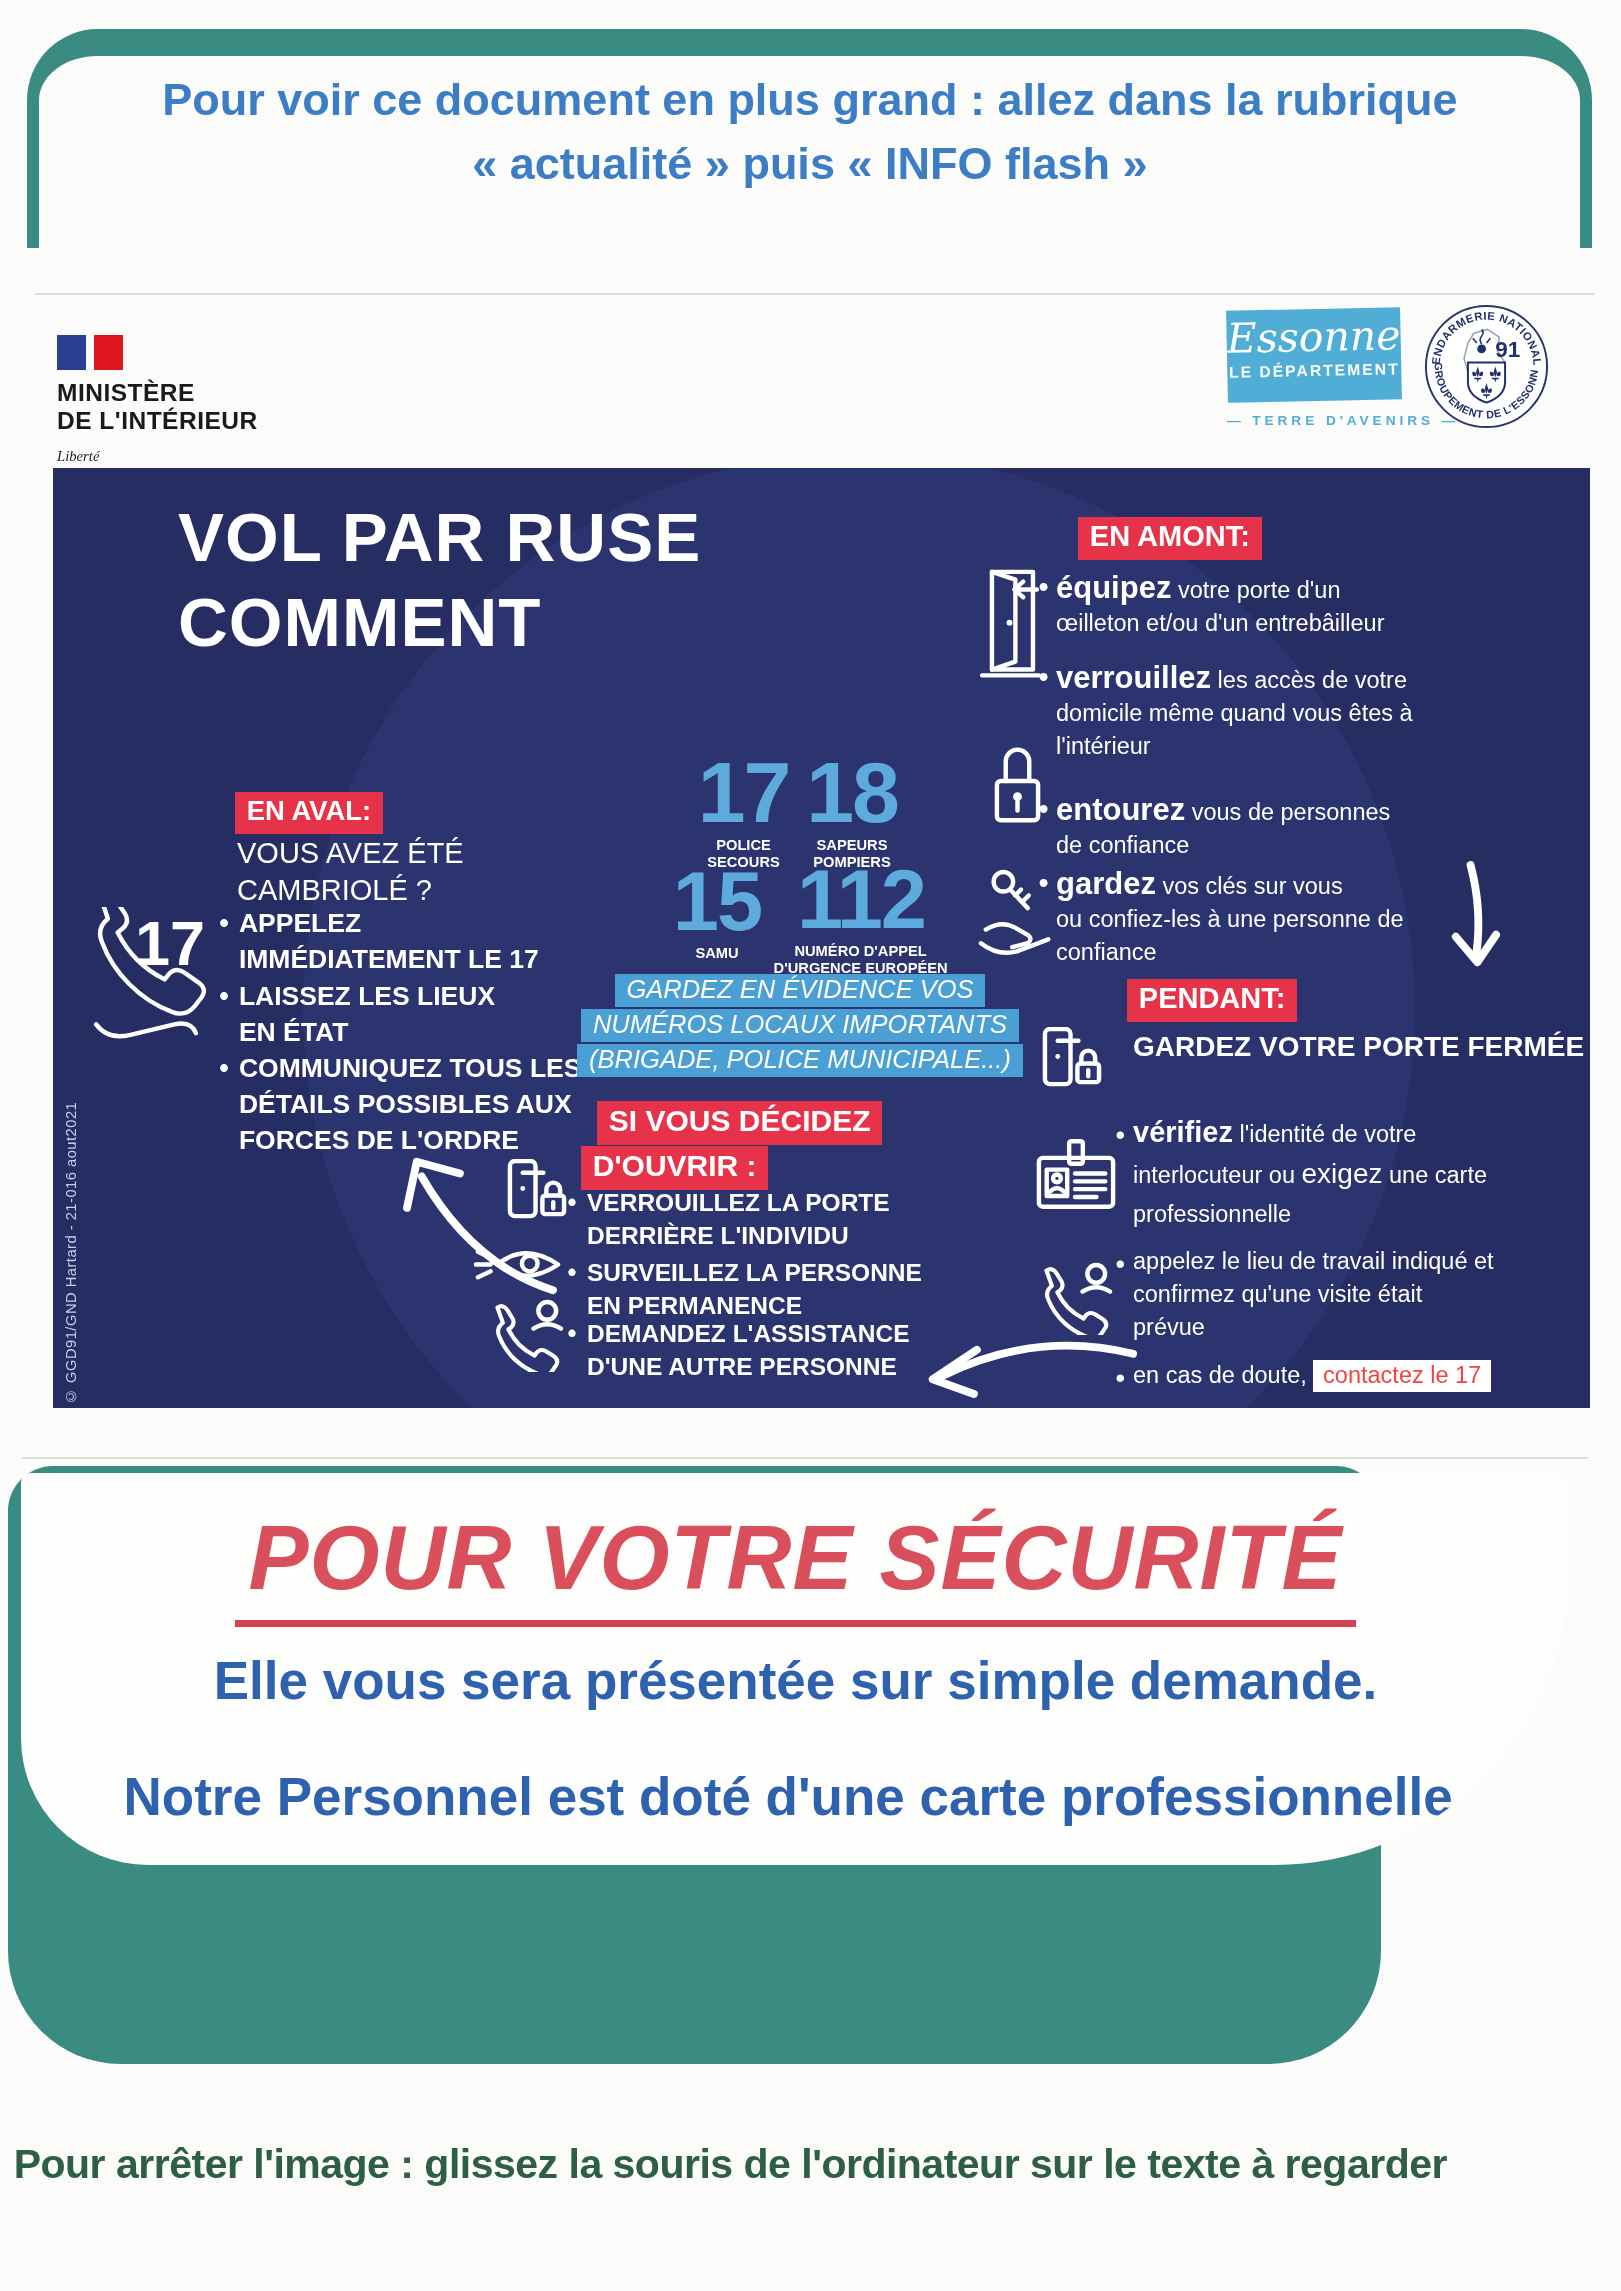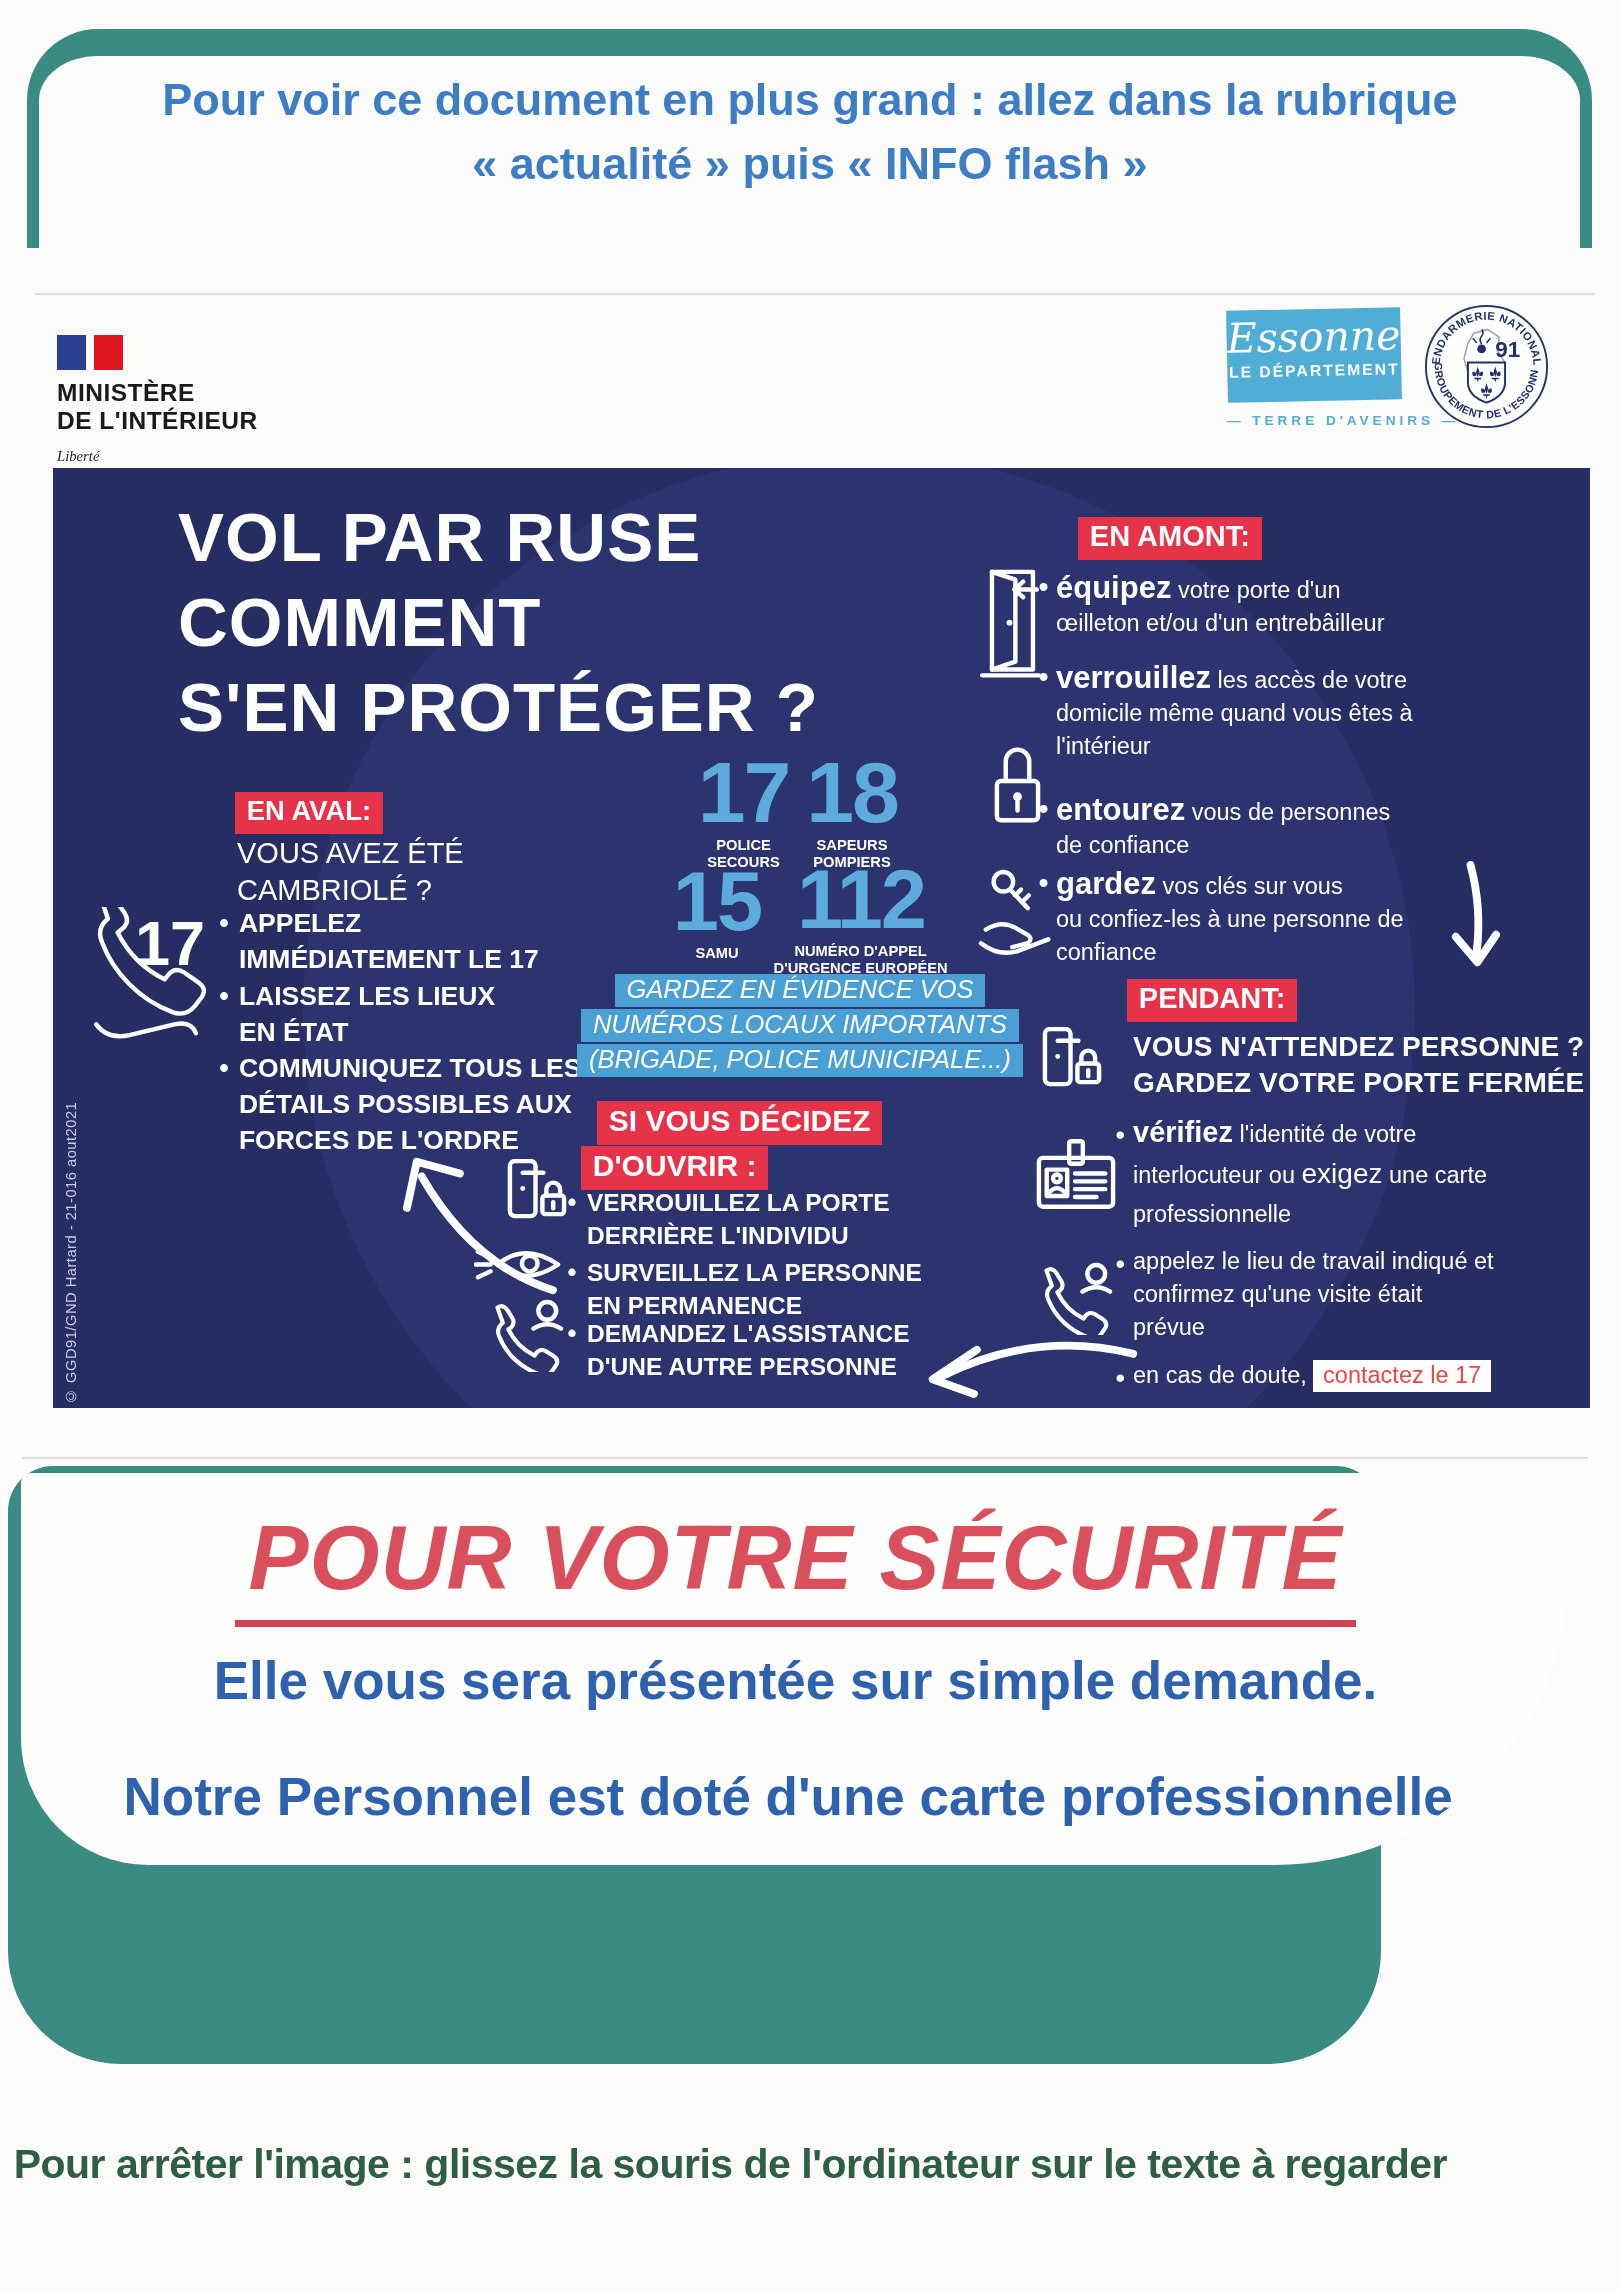--- a/index.html
+++ b/index.html
@@ -186,21 +186,20 @@
     </g>
   </svg>
 </div>
 
 <div class="poster">
   <div class="poster-circle"></div>
 
   <div class="p-title">
     <div>VOL PAR RUSE</div>
     <div>COMMENT</div>
-    <div>S'EN PROTÉGER ?</div>
   </div>
 
   <div class="credit">© GGD91/GND Hartard - 21-016 aout2021</div>
 
   <div class="amont">
     <span class="rbadge">EN AMONT:</span>
     <div class="a-item a-i1">
       <span class="kw">équipez</span><span> votre porte d'un</span>
       <div>œilleton et/ou d'un entrebâilleur</div>
     </div>
@@ -361,21 +360,20 @@
   <svg class="arrow-upleft" width="163" height="149" viewBox="0 0 166 152">
     <g class="warrow">
       <path d="M158 144 Q76 118 24 28"></path>
       <path d="M9 60 L19 13 L63 25"></path>
     </g>
   </svg>
 
   <div class="pend">
     <span class="rbadge">PENDANT:</span>
     <div class="pend-sub">
-      <div>VOUS N'ATTENDEZ PERSONNE ?</div>
       <div>GARDEZ VOTRE PORTE FERMÉE</div>
     </div>
     <div class="p-item p-i1">
       <div><span class="kw1">vérifiez</span><span> l'identité de votre</span></div>
       <div><span>interlocuteur ou </span><span class="kw2">exigez</span><span> une carte</span></div>
       <div>professionnelle</div>
     </div>
     <div class="p-item p-i2">
       <div>appelez le lieu de travail indiqué et</div>
       <div>confirmez qu'une visite était</div>

